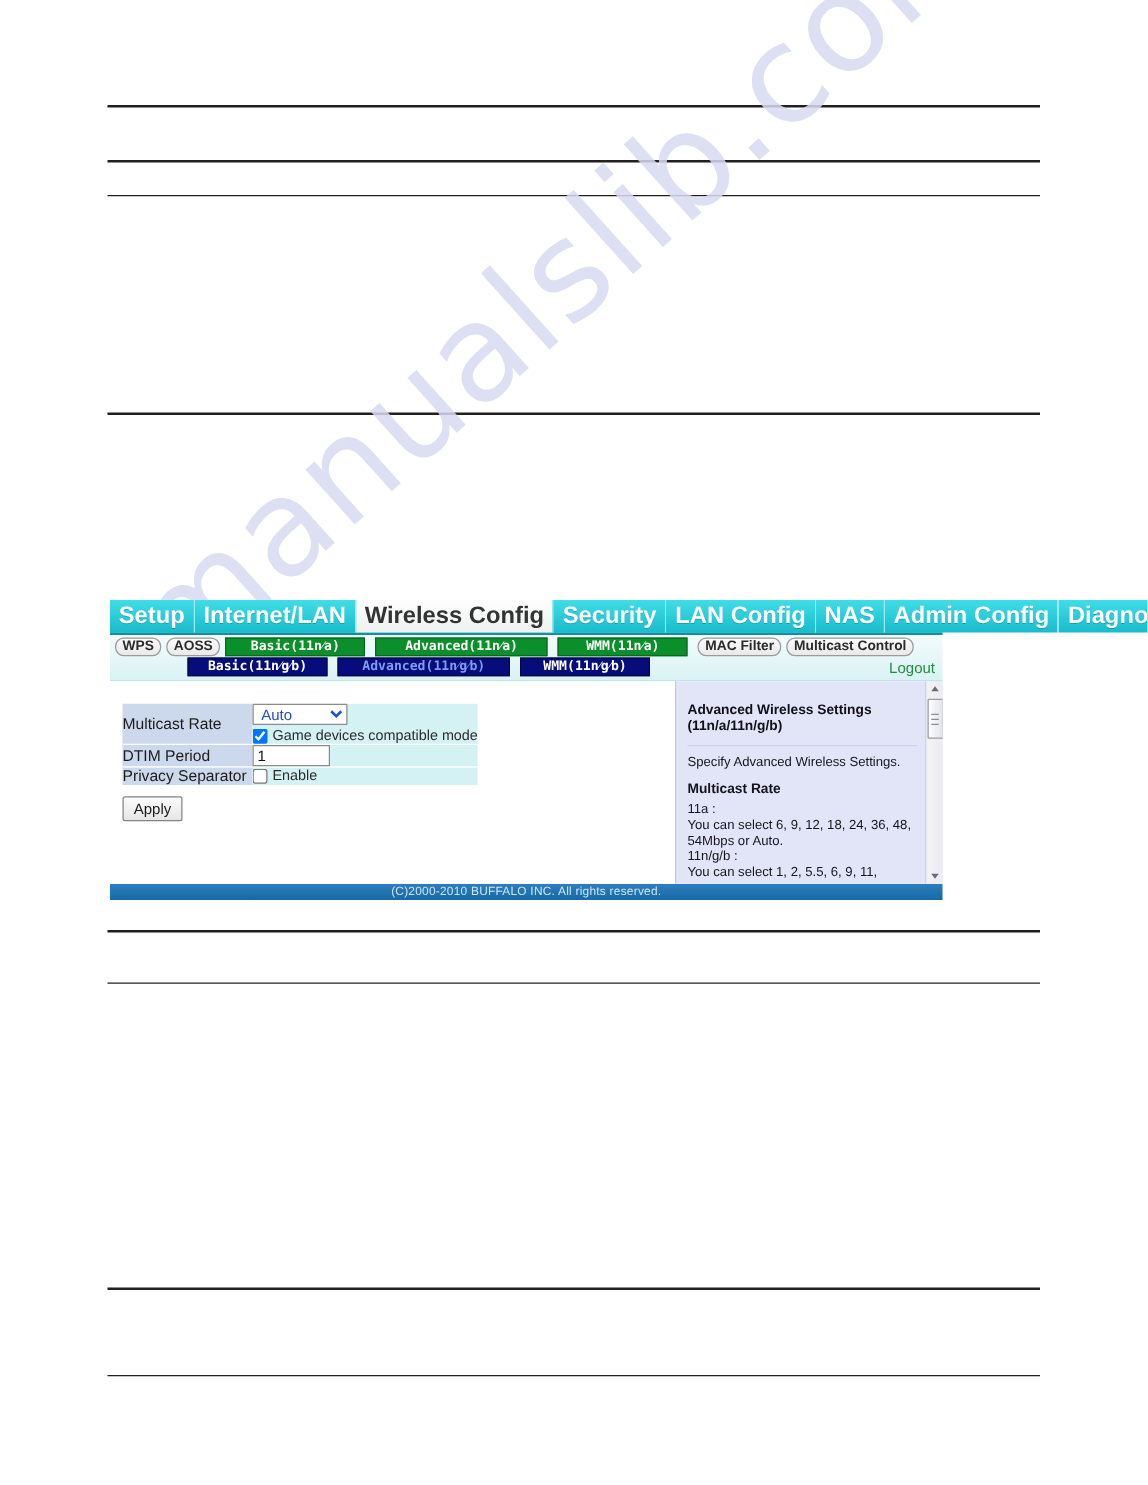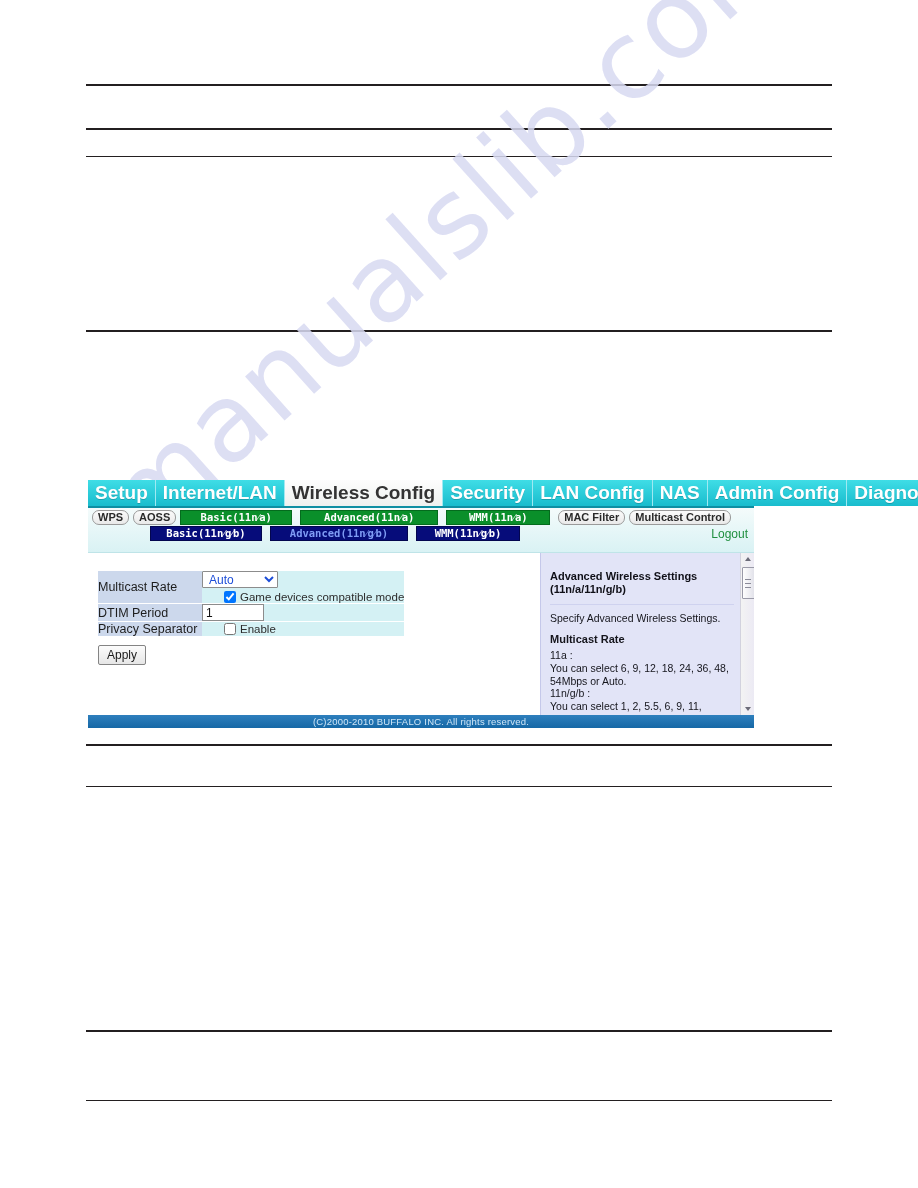--- a/index.html
+++ b/index.html
@@ -99,21 +99,21 @@
     background: linear-gradient(#f4fbfb, #d9f2f4);
     padding: 2px 0 3px 0;
     border-bottom: 1px solid #bfe4e8;
   }
   .subnav-row {
     display: flex;
     align-items: stretch;
     height: 15px;
     margin-bottom: 1px;
   }
-  .subnav-row:last-child { margin-bottom: 8px; }
+  .subnav-row:last-child { margin-bottom: 0; }
 
   .sbtn {
     display: flex;
     align-items: center;
     justify-content: center;
     font-size: 11px;
     font-weight: bold;
     padding: 0 5px;
     white-space: nowrap;
     cursor: pointer;
@@ -222,21 +222,20 @@
     color: #111111;
   }
   .chkline {
     display: flex;
     align-items: center;
     gap: 4px;
     margin-top: 3px;
     font-size: 11.5px;
     color: #2c2c2c;
     white-space: nowrap;
-    padding-left: 22px;
   }
   .chkline.single { margin-top: 0; }
   input.chk {
     width: 12px;
     height: 12px;
     margin: 0;
     vertical-align: middle;
   }
   .apply-btn {
     margin-top: 9px;

